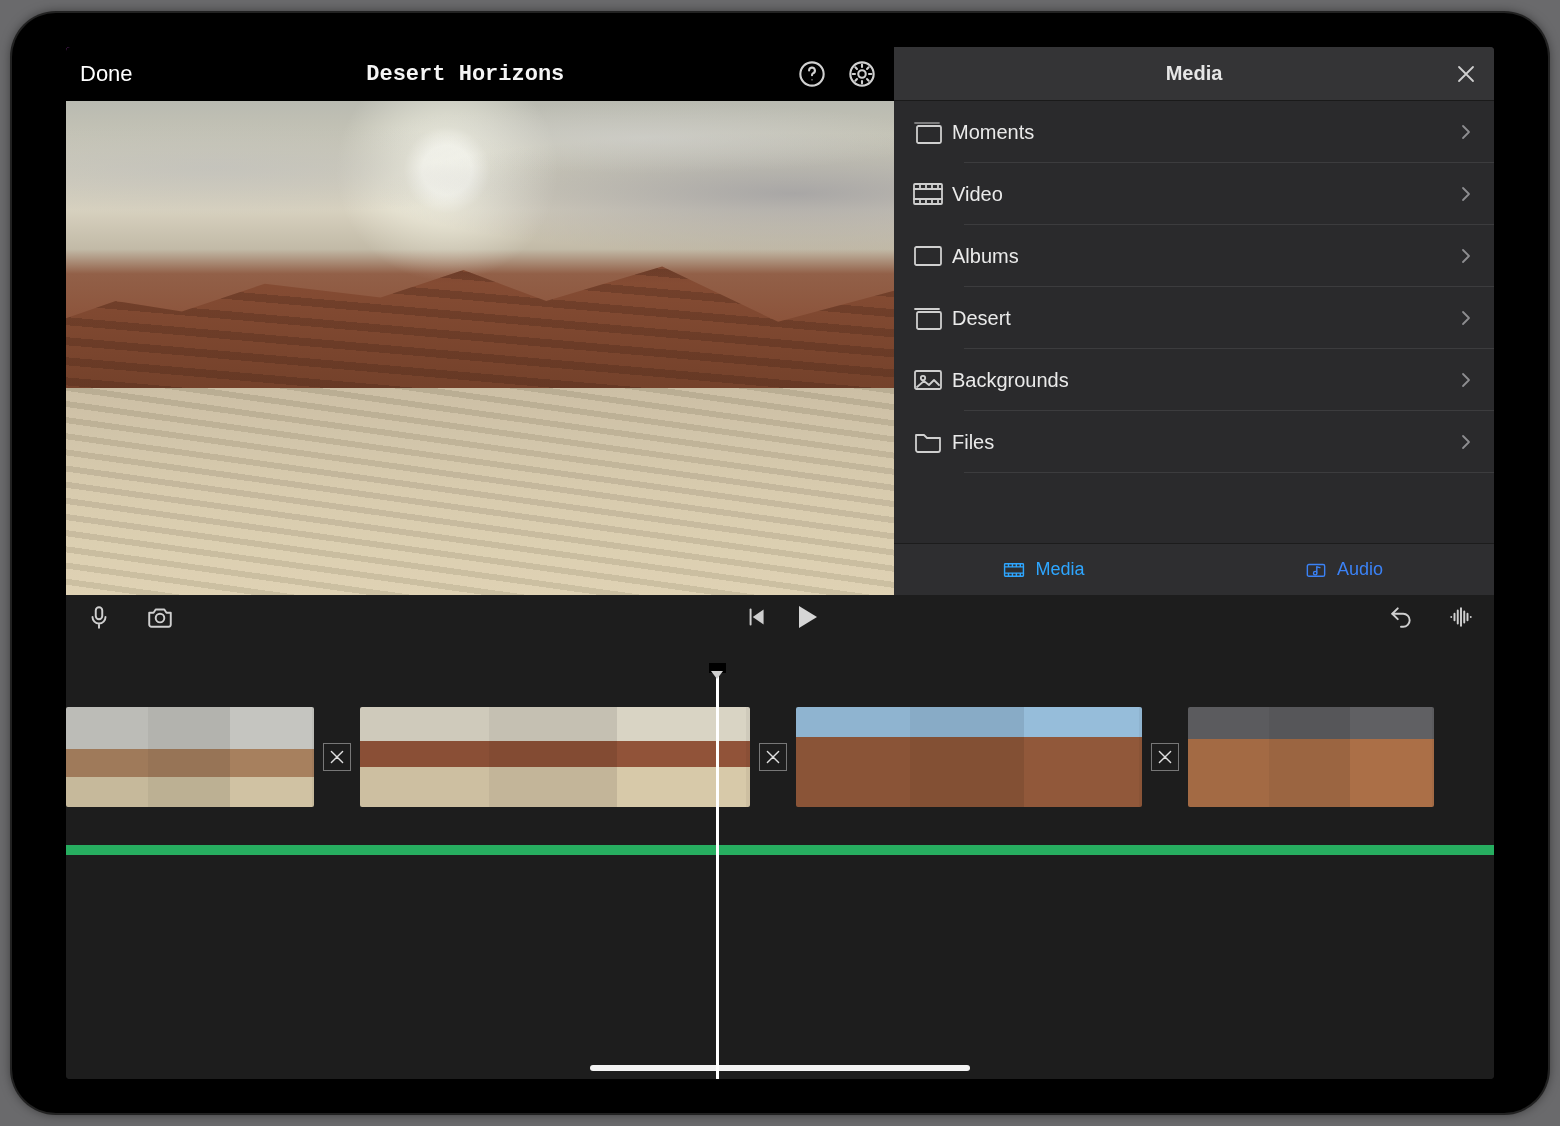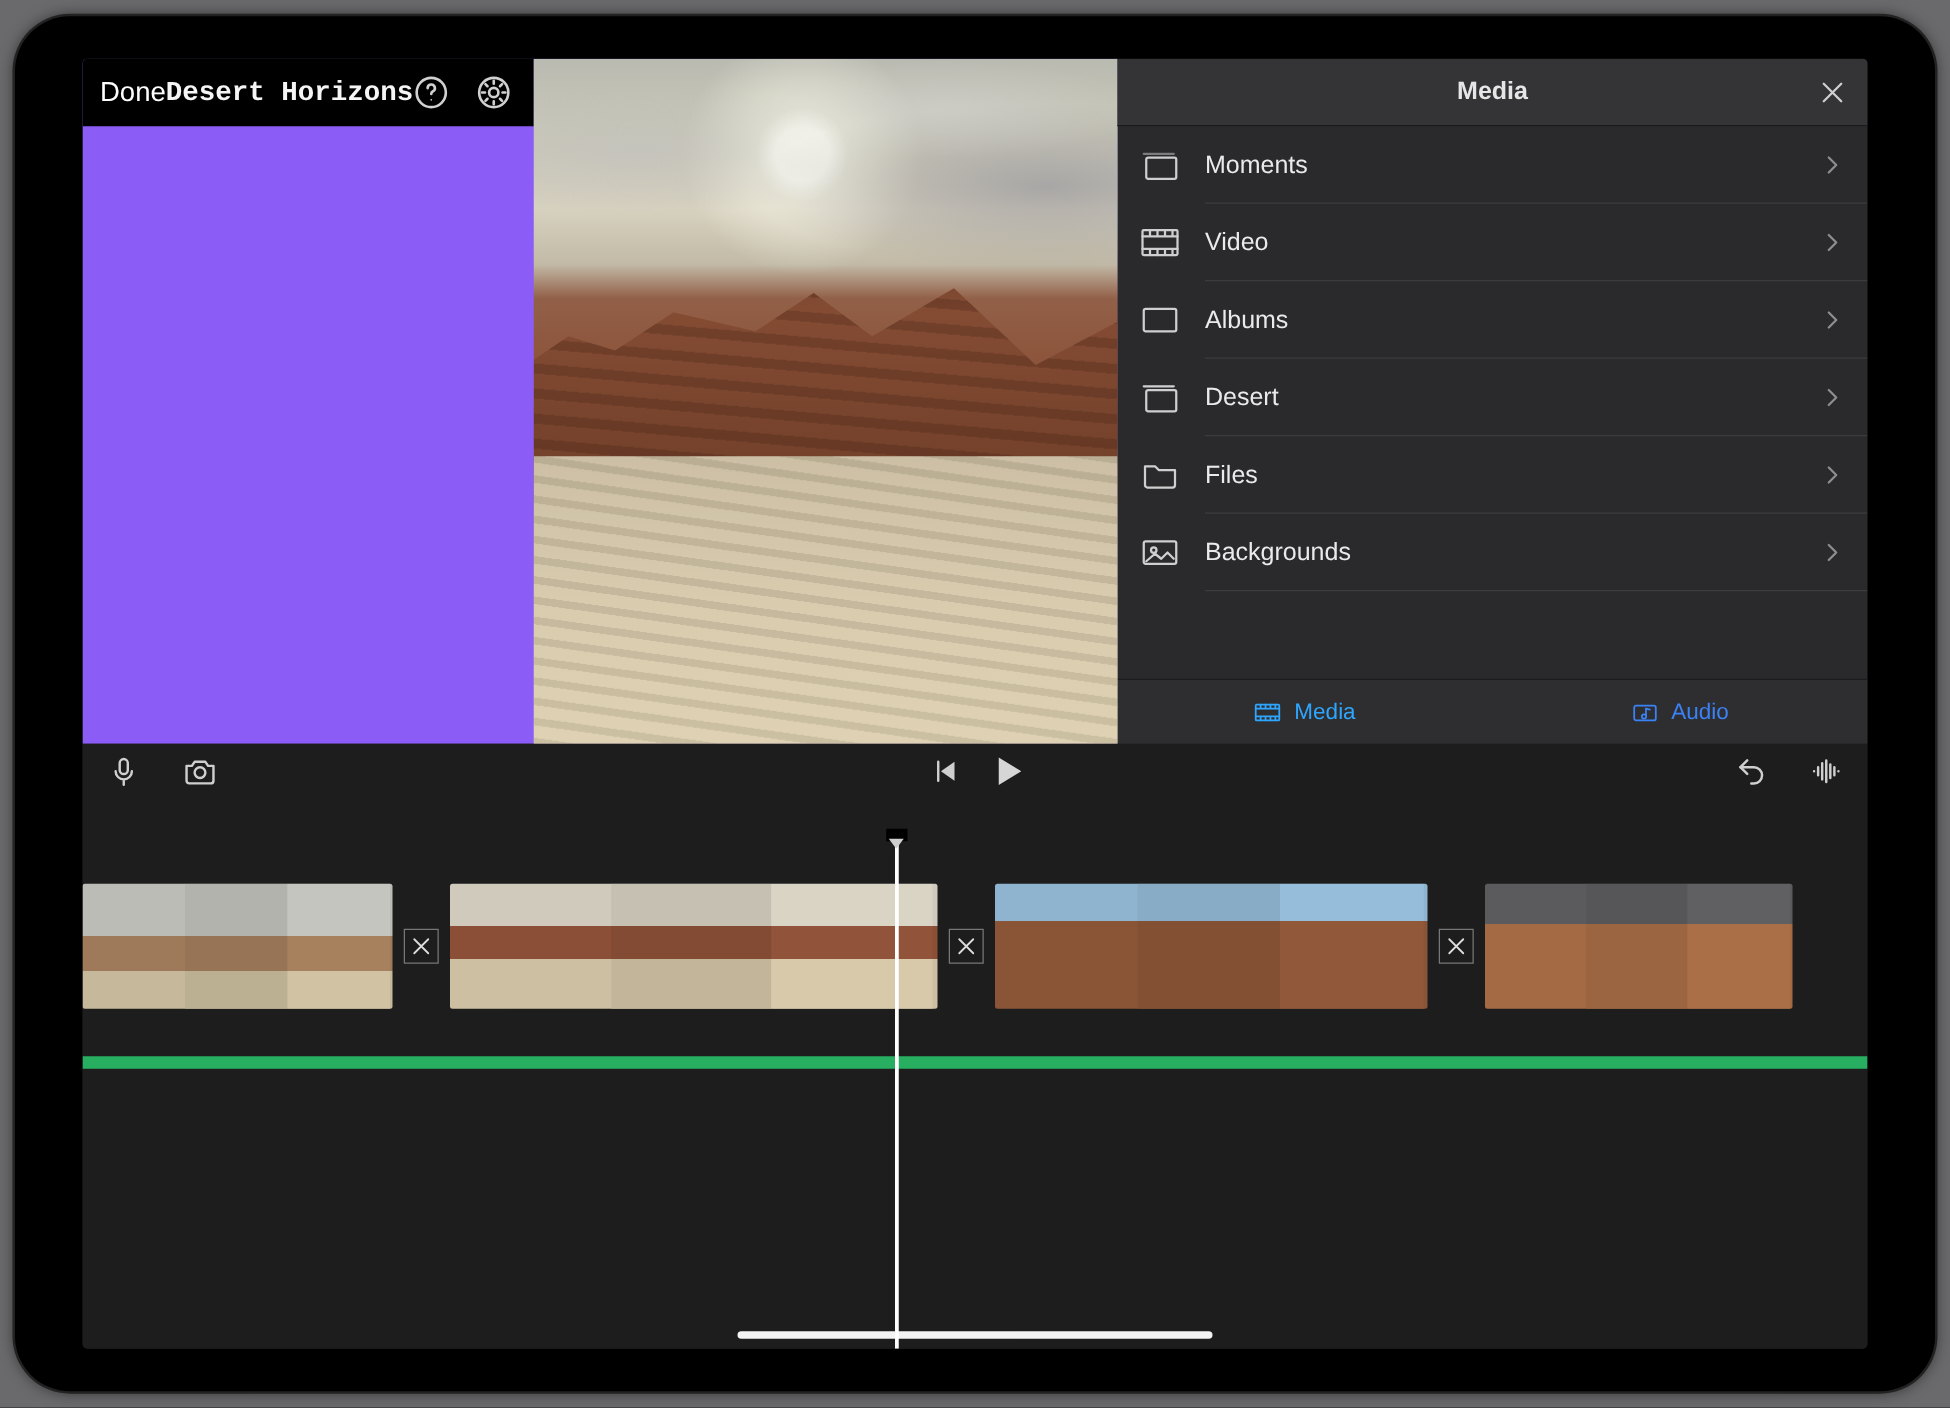--- a/index.html
+++ b/index.html
@@ -21,21 +21,21 @@
   }
   .screen {
     position: absolute;
     left: 54px; right: 54px; top: 34px; bottom: 34px;
     background: #1e1e1e;
     border-radius: 4px;
     overflow: hidden;
   }
   
   .upper { position:absolute; left:0; right:0; top:0; height: 548px; display:flex; }
-  .viewer-col { flex: 0 0 828px; display:flex; flex-direction:row; background:#8b5cf6; }
+  .viewer-col { flex: 0 0 828px; display:flex; flex-direction:column; background:#d946ef; }
   .titlebar { height:54px; display:flex; align-items:center; color:#f5f5f5; padding:0 14px; background:#000; }
   .titlebar .done { font-size:22px; color:#fff; cursor:pointer; }
   .titlebar .title { flex:1; text-align:center; font-size:22px; font-weight:600;font-family:Liberation Mono, monospace; }
   .titlebar .tb-icons { display:flex; gap:22px; margin-right:4px; }
   .tb-icon { width:28px; height:28px; color:#d0d0d0; cursor:pointer; }
   .tb-icon svg { width:100%; height:100%; display:block; }
   .preview {
     flex:1; margin:0; position:relative;
     background:
       radial-gradient(circle at 46% 14%, rgba(255,255,245,.95) 0 4%, rgba(255,255,240,.5) 7%, transparent 18%),
@@ -60,21 +60,21 @@
        repeating-linear-gradient(188deg, rgba(0,0,0,.08) 0 6px, rgba(255,255,255,.05) 6px 16px),
        linear-gradient(180deg, #c9bca0, #d6c8aa, #ddd0b0);
   }
   
   .media-panel { flex:1; background:#2a2a2c; display:flex; flex-direction:column; }
   .media-header { height:54px; display:flex; align-items:center; justify-content:center; color:#e6e6e6; font-size:20px; font-weight:600; background:#343436; position:relative; border-bottom:1px solid #1a1a1a; }
   .media-close { position:absolute; right:16px; top:50%; transform:translateY(-50%); width:24px; height:24px; color:#cfcfcf; cursor:pointer; }
   .media-list { flex:1; overflow:auto; }
   .media-list .row { position:relative; }
   .media-list .row::after{ content:""; position:absolute; left:70px; right:0; bottom:0; height:1px; background:#3c3c3e; }
-  .media-list .row { height:62px; display:flex; align-items:center; gap:20px; padding:0 22px 0 18px; color:#eaeaea; cursor:pointer; }
+  .media-list .row { height:62px; display:flex; align-items:center; gap:8px; padding:0 22px 0 18px; color:#eaeaea; cursor:pointer; }
   .media-list .row .mi-icon{ flex:0 0 32px; height:26px; color:#cfcfcf; display:flex; align-items:center; justify-content:center;}
   .media-list .row .mi-label{ font-size:20px; flex:1; }
   .media-list .row .mi-chevron{ width:12px; height:16px; color:#8d8d90; }
   .media-tabs { height:52px; display:flex; background:#2e2e30; border-top:1px solid #1c1c1c; }
   .media-tab { flex:1; display:flex; align-items:center; justify-content:center; gap:10px; color:#3b82f6; font-size:18px; cursor:pointer; }
   .media-tab.active { color:#2ea6ff; }
   .media-tab svg { width:22px; height:20px; }
   
   .lower { position:absolute; left:0; right:0; top:548px; bottom:0; background:#1d1d1d; }
   .toolbar { height:44px; display:flex; align-items:center; padding:0 20px; gap:34px; }
@@ -210,38 +210,38 @@
             </span>
             <span class="mi-label">Desert</span>
             <span class="mi-chevron"><svg viewBox="0 0 12 16">
                   <path d="M3 2l6 6-6 6"></path>
                 </svg></span>
           </div>
 
           <div class="row">
             <span class="mi-icon">
               <svg viewBox="0 0 32 26">
-                  <path d="M4 6h8l3 3h13v12a2 2 0 0 1-2 2H6a2 2 0 0 1-2-2z"></path>
-                </svg>
-            </span>
-            <span class="mi-label">Files</span>
-            <span class="mi-chevron"><svg viewBox="0 0 12 16">
-                  <path d="M3 2l6 6-6 6"></path>
-                </svg></span>
-          </div>
-
-          <div class="row">
-            <span class="mi-icon">
-              <svg viewBox="0 0 32 26">
                   <rect x="3" y="4" width="26" height="18" rx="1.5"></rect>
                   <circle cx="11" cy="11" r="2.2"></circle>
                   <path d="M5 20l7-6 5 4 5-5 5 5"></path>
                 </svg>
             </span>
             <span class="mi-label">Backgrounds</span>
+            <span class="mi-chevron"><svg viewBox="0 0 12 16">
+                  <path d="M3 2l6 6-6 6"></path>
+                </svg></span>
+          </div>
+
+          <div class="row">
+            <span class="mi-icon">
+              <svg viewBox="0 0 32 26">
+                  <path d="M4 6h8l3 3h13v12a2 2 0 0 1-2 2H6a2 2 0 0 1-2-2z"></path>
+                </svg>
+            </span>
+            <span class="mi-label">Files</span>
             <span class="mi-chevron"><svg viewBox="0 0 12 16">
                   <path d="M3 2l6 6-6 6"></path>
                 </svg></span>
           </div>
 
         </div>
         <div class="media-tabs">
           <div class="media-tab active">
             <svg viewBox="0 0 28 22">
                 <rect x="2" y="3" width="24" height="16" rx="1"></rect>

